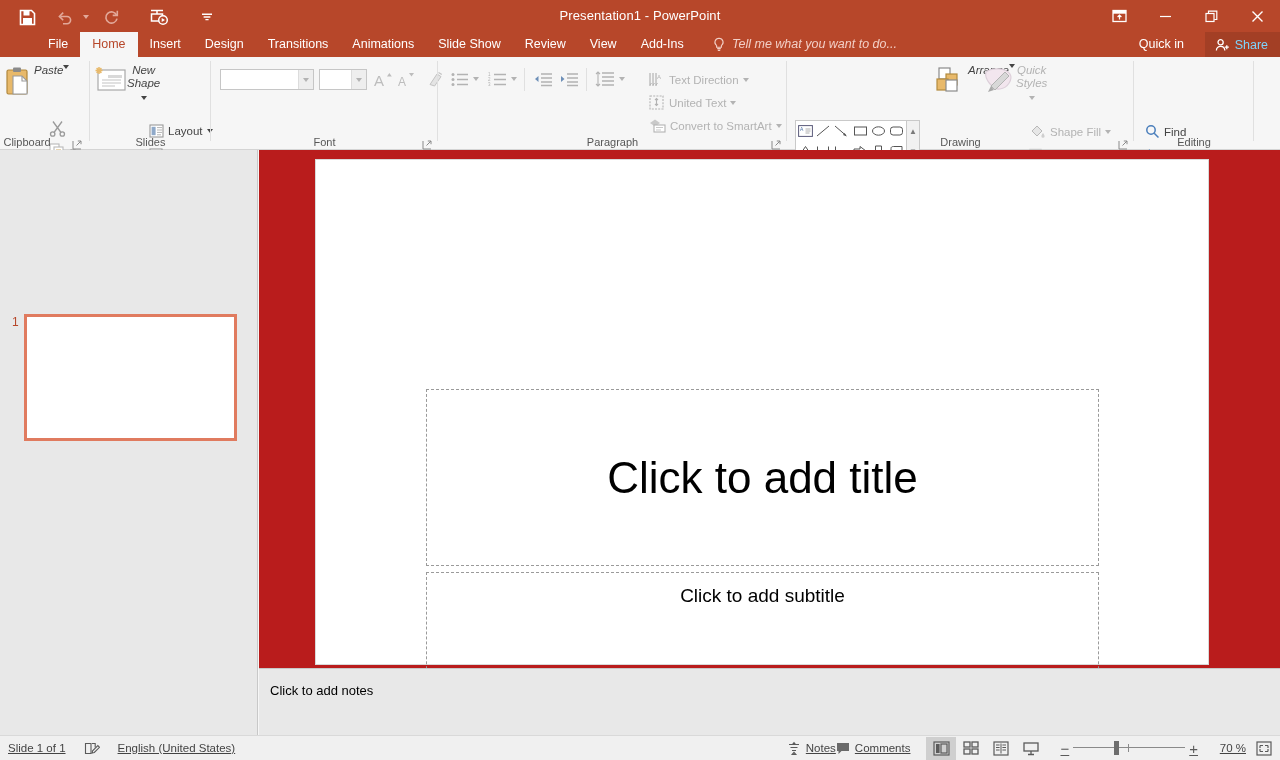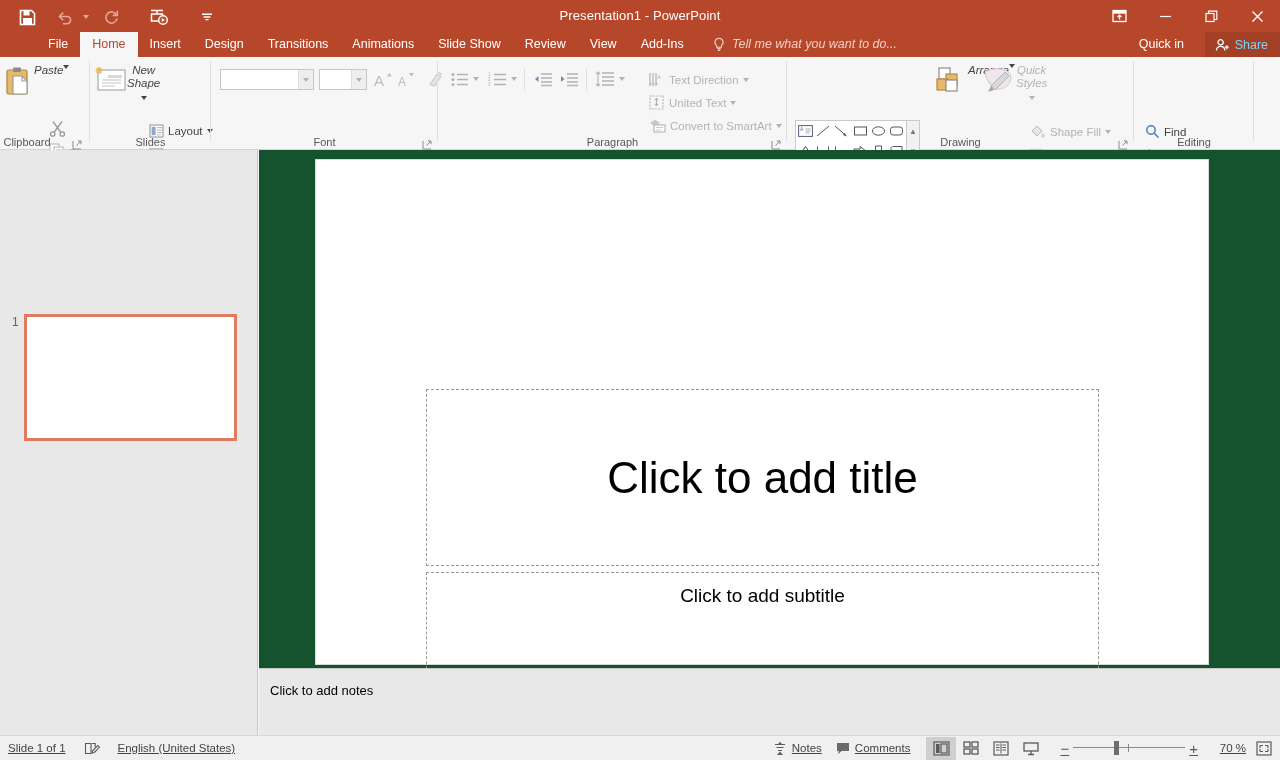--- a/index.html
+++ b/index.html
@@ -137,21 +137,21 @@
   }
   .thumbnum {
     position:absolute; left:12px; top:165px; font-size:12px; color:#b7472a;
   }
   .thumb {
     position:absolute; left:24px; top:164px; width:213px; height:127px;
     background:#fff; border:3px solid #e07b5f;
   }
   .stage {
     position:absolute; left:259px; top:0; width:1021px; height:518px;
-    background:#14532d;
+    background:#b91c1c;
   }
   .slide {
     position:absolute; left:56px; top:9px; width:894px; height:506px;
     background:#fff; border:1px solid #d9d9d9;
   }
   .ph {
     position:absolute; border:1px dashed #9a9a9a;
   }
   .ph-title {
     left:110px; top:229px; width:673px; height:177px;
@@ -829,21 +829,21 @@
     <svg width="16" height="15" viewBox="0 0 16 15">
         <path d="M1.5 2.5h5.5v10H1.5z" fill="none" stroke="#5a5a5a" stroke-width="1.1"></path>
         <path d="M8 2.5h3.2v4" fill="none" stroke="#5a5a5a" stroke-width="1.1"></path>
         <path d="M13.8 4.6 8.6 9.8l-.6 2.3 2.3-.6 5.2-5.2z" fill="none" stroke="#5a5a5a" stroke-width="1.1"></path>
       </svg>
   </div>
   <div class="sb-item" style="margin-left:18px;">English (United States)</div>
 
   <div style="flex:1"></div>
 
-  <div class="sb-item" style="margin-right:14px;">
+  <div class="sb-item" style="">
     <svg width="14" height="14" viewBox="0 0 14 14">
         <path d="M2 3.5h10M3.5 6.5h7M5 9.5h4M7 11.5 5.2 13.5h3.6z" stroke="#5a5a5a" stroke-width="1.2" fill="none"></path>
         <path d="M7 0.8 5.2 3h3.6z" fill="#5a5a5a"></path>
       </svg>
     <span>Notes</span>
   </div>
   <div class="sb-item" style="margin-right:16px;">
     <svg width="14" height="13" viewBox="0 0 14 13">
         <path d="M1 1h12v8H5.5L2.5 12V9H1z" fill="#6a6a6a"></path>
       </svg>

